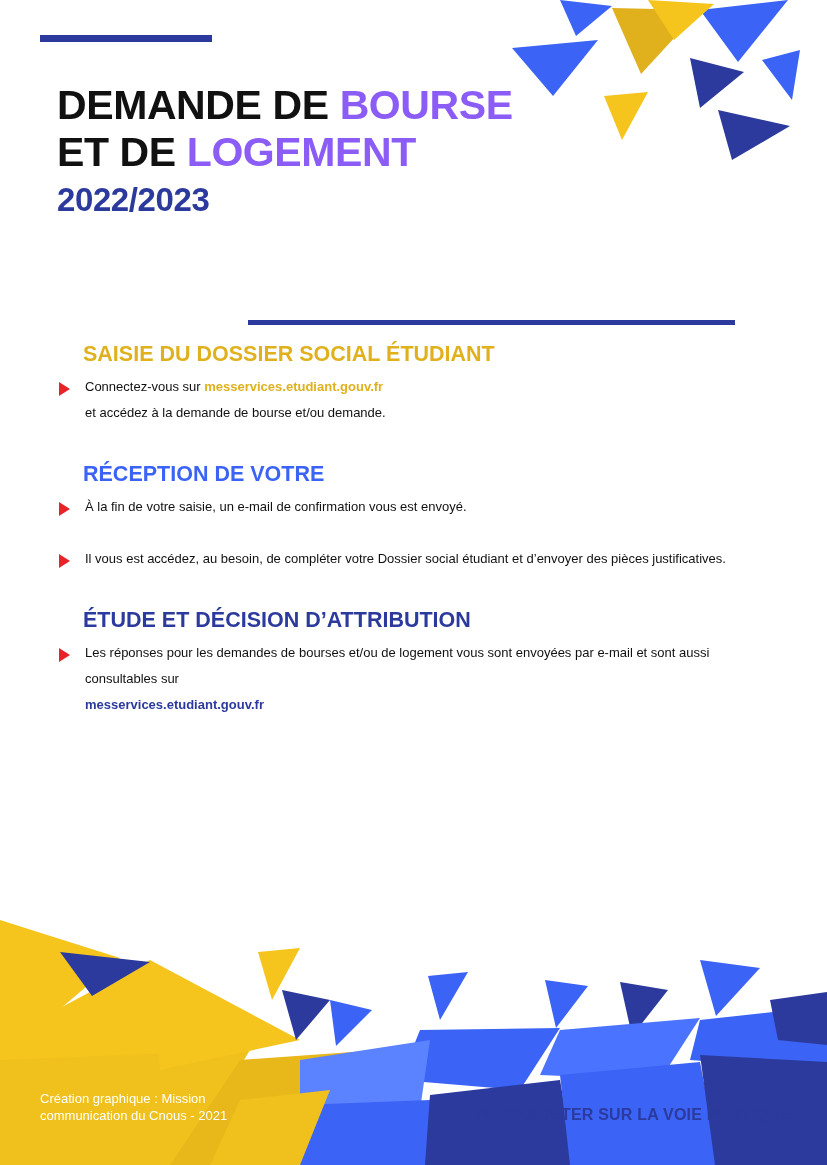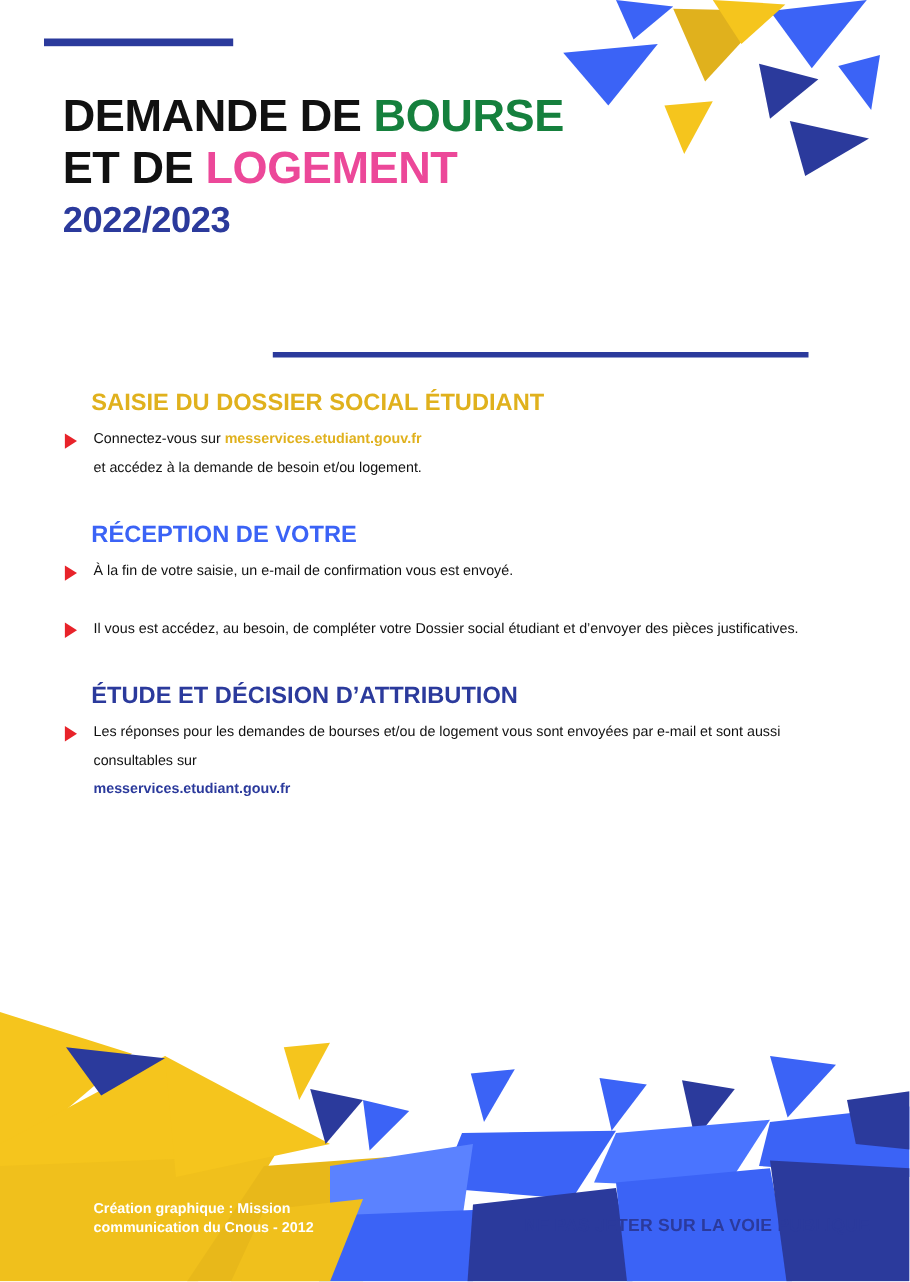--- a/index.html
+++ b/index.html
@@ -43,42 +43,42 @@
   }
   .title-line {
     font-size: 41px;
     font-weight: bold;
     letter-spacing: -0.4px;
     line-height: 47px;
     color: #111111;
     text-transform: uppercase;
     white-space: nowrap;
   }
-  .t-gold { color: #15803d; }
-  .t-blue { color: #ec4899; }
+  .t-gold { color: #8b5cf6; }
+  .t-blue { color: #8b5cf6; }
   .title-year {
     font-size: 33px;
     font-weight: bold;
     line-height: 47px;
     color: #2b3a9c;
     letter-spacing: -0.4px;
   }
   .mid-rule {
     position: absolute;
     left: 248px;
     top: 320px;
     width: 487px;
     height: 5px;
     background: #2b3a9c;
   }
   
   .content {
     position: absolute;
     left: 57px;
-    top: 352px;
+    top: 340px;
     width: 700px;
   }
   .section { margin-bottom: 0; }
   .section-heading {
     font-size: 21.5px;
     font-weight: bold;
     line-height: 28px;
     text-transform: uppercase;
     margin: 0 0 6px 26px;
   }
@@ -111,23 +111,22 @@
   .gap-lg { height: 24px; }
   .gap-md { height: 16px; }
   
   .credit {
     position: absolute;
     left: 40px;
     top: 1090px;
     width: 330px;
     color: #ffffff;
     font-size: 13px;
-    font-weight: bold;
+    font-weight: normal;
     line-height: 17px;
-    margin-left: 45px;
   }
   .footer-note {
     position: absolute;
     right: 36px;
     top: 1106px;
     color: #2b3a9c;
     font-size: 16px;
     font-weight: bold;
     letter-spacing: 0.2px;
     text-transform: uppercase;
@@ -187,21 +186,21 @@
   <div class="mid-rule"></div>
 
   <div class="content">
 
     <div class="section">
       <div class="section-heading h-gold">SAISIE DU DOSSIER SOCIAL ÉTUDIANT</div>
       <div class="bullet-row">
         <span class="bullet-mark"></span>
         <span class="bullet-text">
           <span>Connectez-vous sur </span><span class="link-gold">messervices.etudiant.gouv.fr</span><br>
-          <span>et accédez à la demande de besoin et/ou logement.</span>
+          <span>et accédez à la demande de bourse et/ou demande.</span>
         </span>
       </div>
     </div>
 
     <div class="gap-lg"></div>
 
     <div class="section">
       <div class="section-heading h-blue">RÉCEPTION DE VOTRE</div>
       <div class="bullet-row">
         <span class="bullet-mark"></span>
@@ -224,18 +223,18 @@
           <span>Les réponses pour les demandes de bourses et/ou de logement vous sont envoyées par e-mail et sont aussi consultables sur </span><br>
           <span class="link-navy">messervices.etudiant.gouv.fr</span>
         </span>
       </div>
     </div>
 
   </div>
 
   <div class="credit">
     <div>Création graphique : Mission</div>
-    <div>communication du Cnous - 2012</div>
+    <div>communication du Cnous - 2021</div>
   </div>
 
   <div class="footer-note">NE PAS JETER SUR LA VOIE PUBLIQUE</div>
 
 </div>
 
 </body></html>

